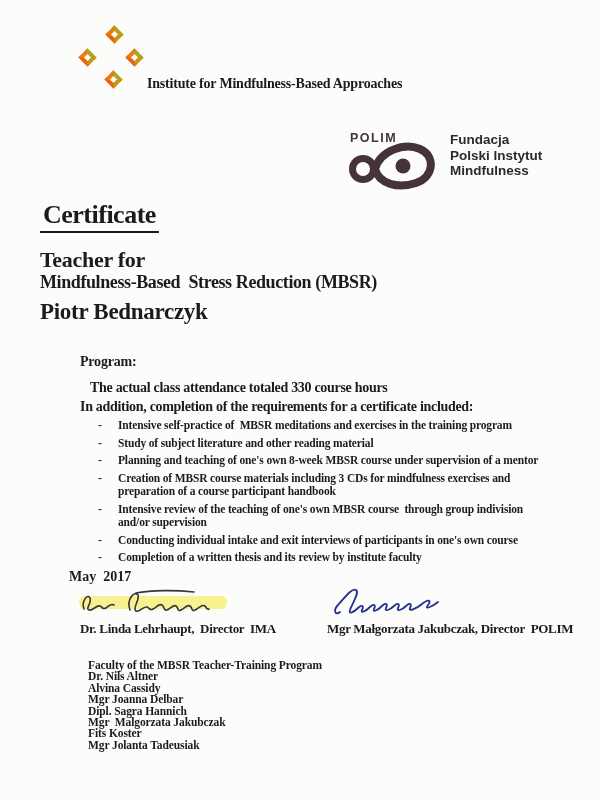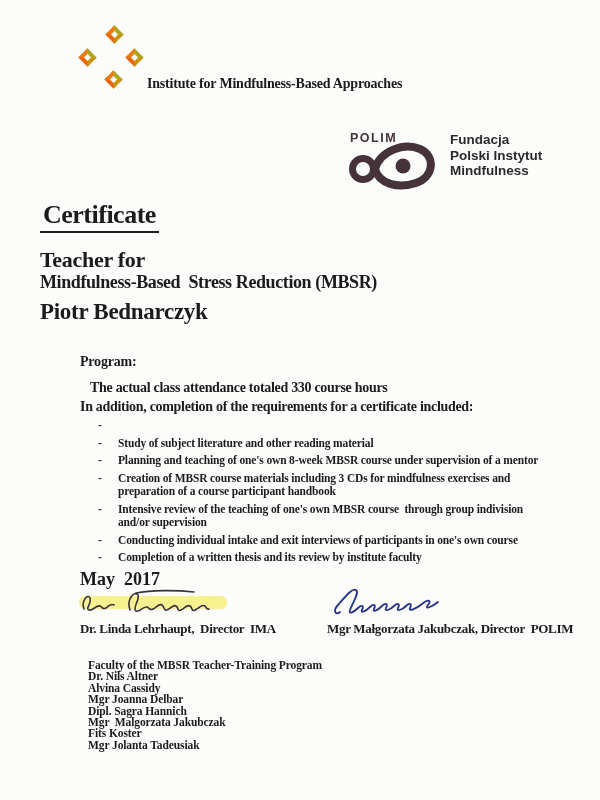--- a/index.html
+++ b/index.html
@@ -55,21 +55,21 @@
   .program-value { font-size:18px; font-weight:bold; margin-left:28px; letter-spacing:-0.4px; }
   .attendance { position:absolute; left:80px; top:380px; font-size:14px; font-weight:bold; letter-spacing:-0.3px;margin-left:10px; }
   .req-intro  { position:absolute; left:80px; top:399px; font-size:14px; font-weight:bold; letter-spacing:-0.3px; }
 
   
   .req-list { position:absolute; left:98px; top:419px; width:452px; }
   .req-item { display:flex; margin-bottom:4px; font-size:11.5px; font-weight:bold; line-height:13.5px; letter-spacing:-0.15px; }
   .req-dash { width:20px; flex:0 0 20px; }
 
   
-  .date-line { position:absolute; left:80px; top:569px; font-size:18px; font-weight:bold; }
+  .date-line { position:absolute; left:69px; top:569px; font-size:14px; font-weight:bold; }
   .sig1-art { position:absolute; left:76px; top:586px; }
   .sig2-art { position:absolute; left:330px; top:584px; }
   .sig-label { position:absolute; font-size:13px; font-weight:bold; letter-spacing:-0.3px; }
   .sig1-label { left:80px; top:621px; }
   .sig2-label { left:327px; top:621px; }
 
   
   .faculty { position:absolute; left:88px; top:660px; font-size:11.5px; font-weight:bold; line-height:11.4px; letter-spacing:-0.1px; }
 </style>
 </head>
@@ -108,20 +108,21 @@
 
   <div class="program-row">
     <span class="program-label">Program:</span>
   </div>
   <div class="attendance">The actual class attendance totaled 330 course hours</div>
   <div class="req-intro">In addition, completion of the requirements for a certificate included:</div>
 
   <div class="req-list">
     <div class="req-item">
       <span class="req-dash">-</span>
+      <span class="pw">Intensive self-practice of  MBSR meditations and exercises in the training program</span>
     </div>
     <div class="req-item">
       <span class="req-dash">-</span>
       <span class="pw">Study of subject literature and other reading material</span>
     </div>
     <div class="req-item">
       <span class="req-dash">-</span>
       <span class="pw">Planning and teaching of one's own 8-week MBSR course under supervision of a mentor</span>
     </div>
     <div class="req-item">

